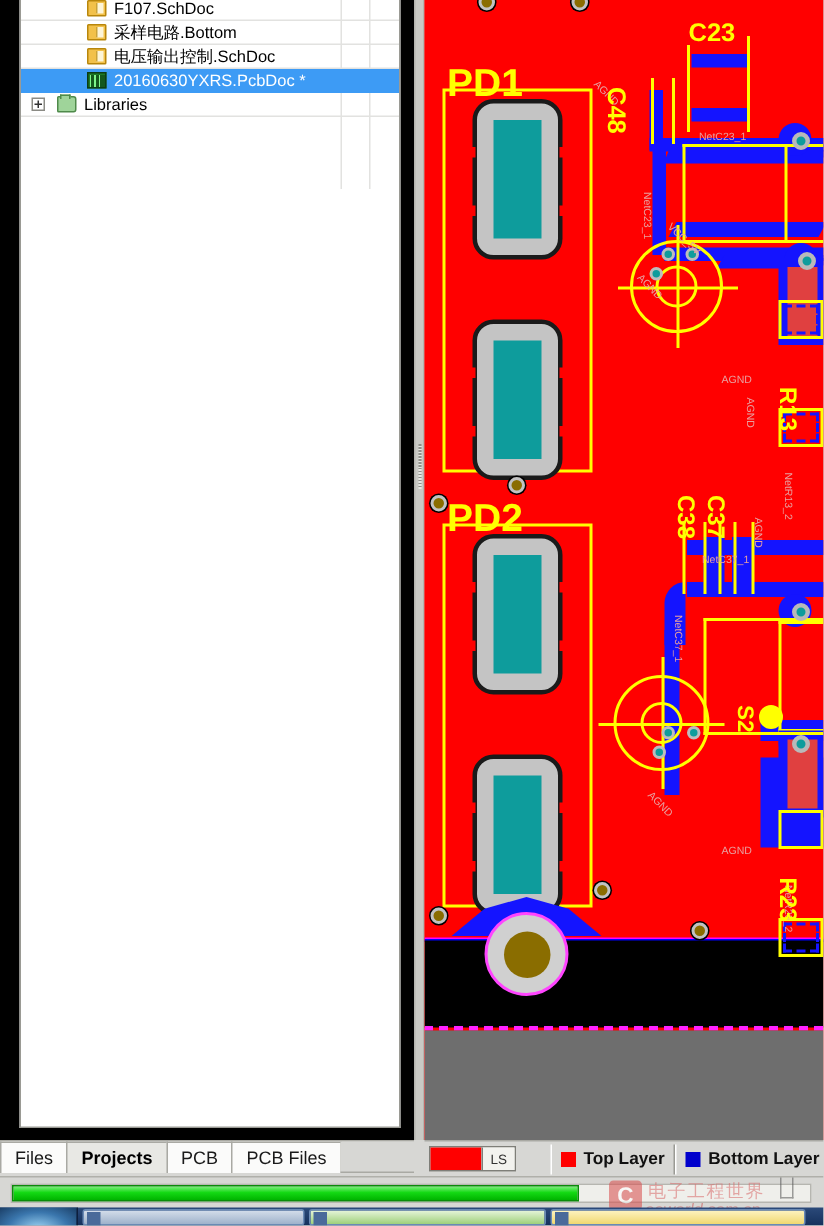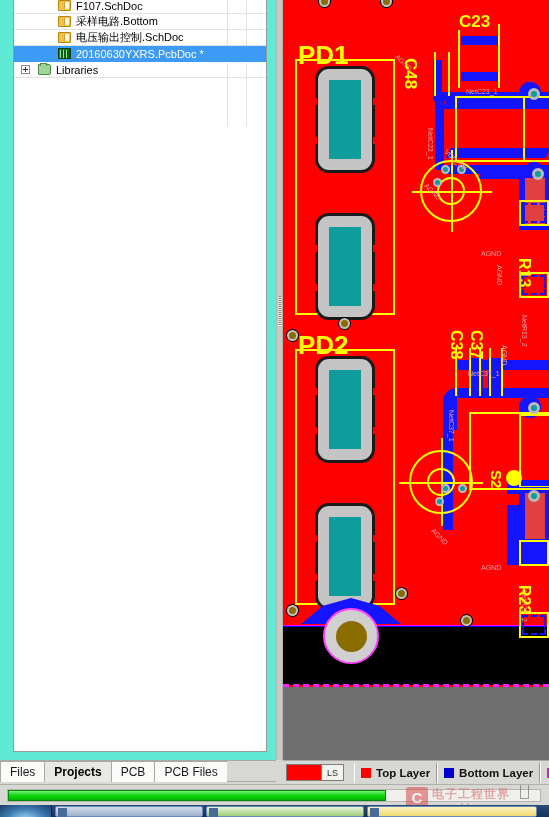--- a/index.html
+++ b/index.html
@@ -7,21 +7,21 @@
     width: 549px; height: 817px;
     overflow: hidden;
     background: #d7d7d4;
     font-family: "Liberation Sans", sans-serif;
   }
   #root { position: relative; width: 549px; height: 817px; }
 
   
   #left-panel {
     position: absolute; left:0; top:0; width:276px; height:760px;
-    background: #5eead4;
+    background: #000000;
   }
   #tree-box {
     position:absolute; left:13px; top:-2px; width:254px; height:754px;
     background:#ffffff; border:1px solid #9a9a94; border-top:none;
   }
   .tree-rows { position:absolute; left:0; top:0; right:0; }
   .trow {
     position:relative; height:16px; width:100%;
     display:flex; align-items:center;
     border-bottom:1px solid #e2e2e0;
@@ -148,21 +148,21 @@
 
   
   #layerbar {
     position:absolute; left:283px; top:760px; width:266px; height:24px;
     background:#d7d7d4; border-top:1px solid #a9a9a3;
     display:flex; align-items:center; padding-left:3px;
     overflow:hidden;
   }
   #ls-swatch {
     display:flex; align-items:center; height:17px;
-    border:1px solid #7e7e78; background:#f2f2ee; margin-right:10px; flex:0 0 auto;
+    border:1px solid #7e7e78; background:#f2f2ee; margin-right:23px; flex:0 0 auto;
   }
   #ls-color { width:34px; height:15px; background:#ff0000; }
   #ls-text {
     width:22px; height:15px; font-size:9px; color:#333;
     display:flex; align-items:center; justify-content:center; background:#f2f2ee;
     border-left:1px solid #7e7e78;
   }
   .ltab {
     display:flex; align-items:center; height:20px; padding:0 6px;
     border-left:1px solid #fff; border-right:1px solid #9a9a94;
@@ -190,21 +190,21 @@
     pointer-events:none; opacity:.55;
   }
   #wm-logo {
     position:absolute; left:2px; top:1px; width:22px; height:20px;
     background:#d94a4a; border-radius:3px;
     color:#fff; font-size:15px; font-weight:bold;
     display:flex; align-items:center; justify-content:center;
   }
   #wm-cn {
     position:absolute; left:28px; top:0px; font-size:12px; color:#d86a6a;
-    font-weight:bold; letter-spacing:1px;
+    font-weight:normal; letter-spacing:1px;
   }
   #wm-en {
     position:absolute; left:26px; top:15px; font-size:11px; color:#c85a5a;
     font-style:italic;
   }
   #wm-cursor {
     position:absolute; left:116px; top:-1px; width:9px; height:14px;
     border:1px solid #555; border-top:none; background:transparent;
   }
 

